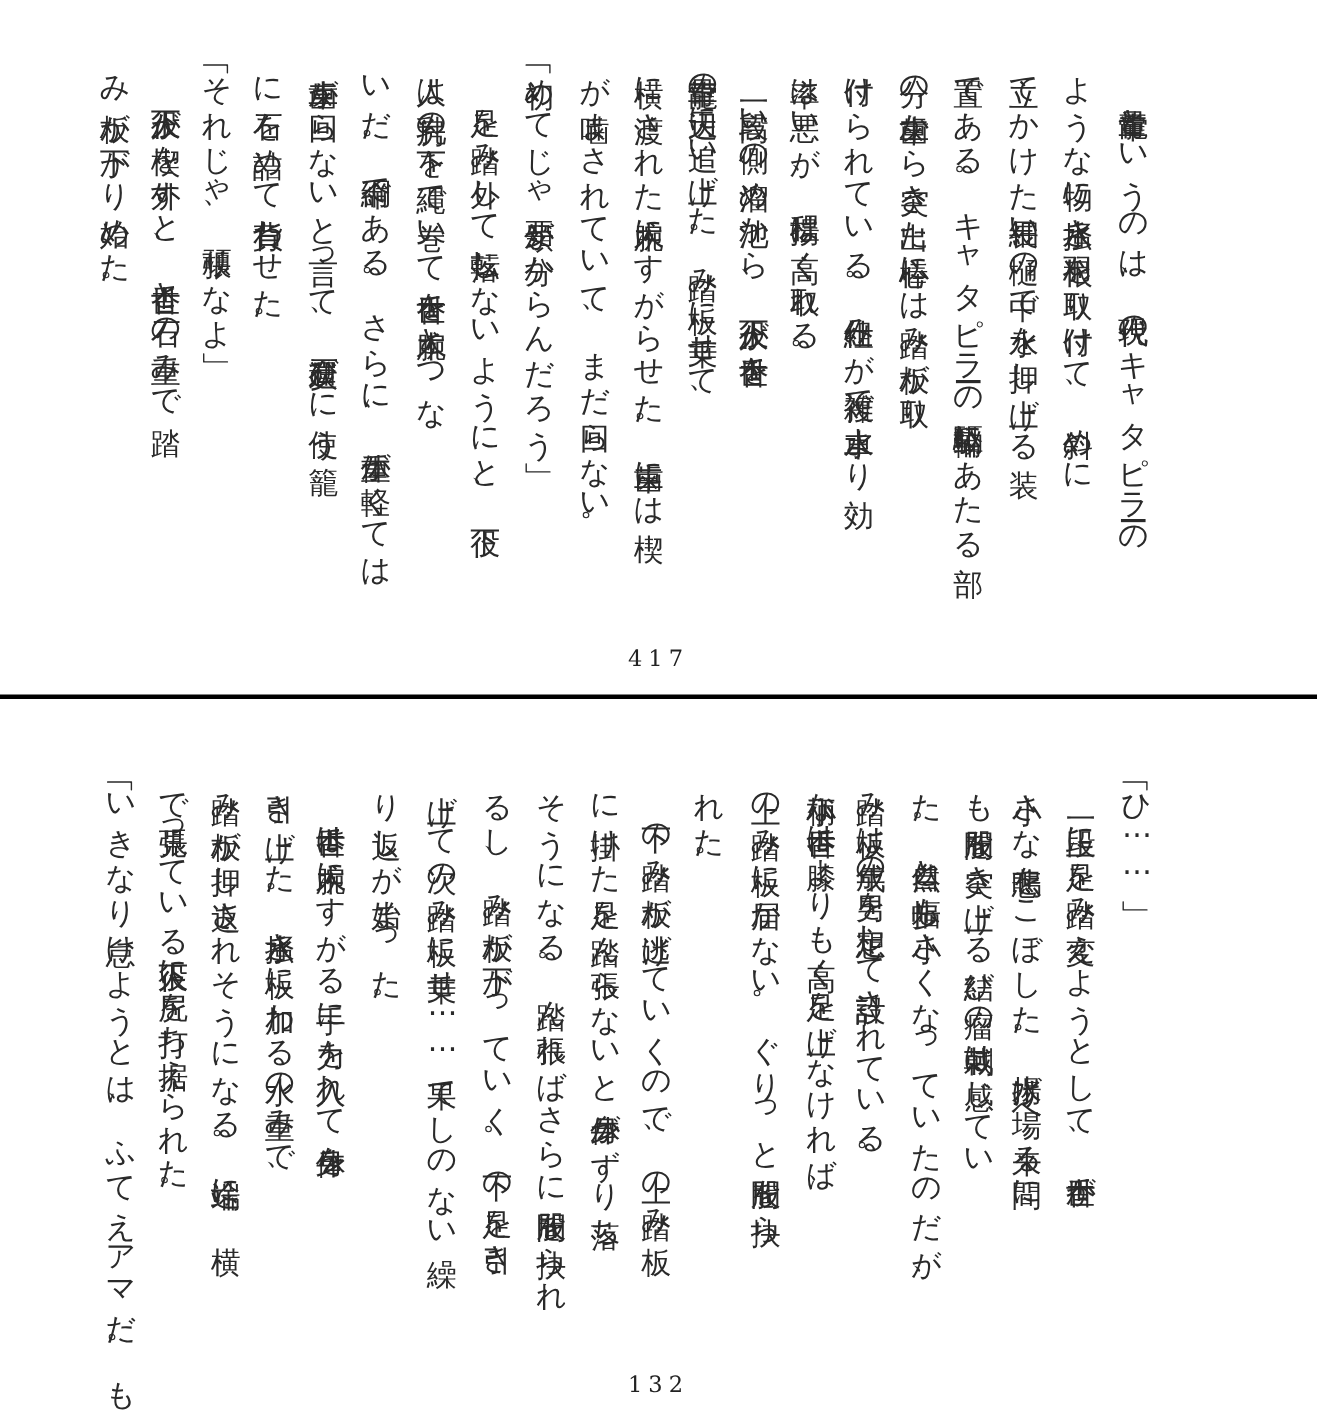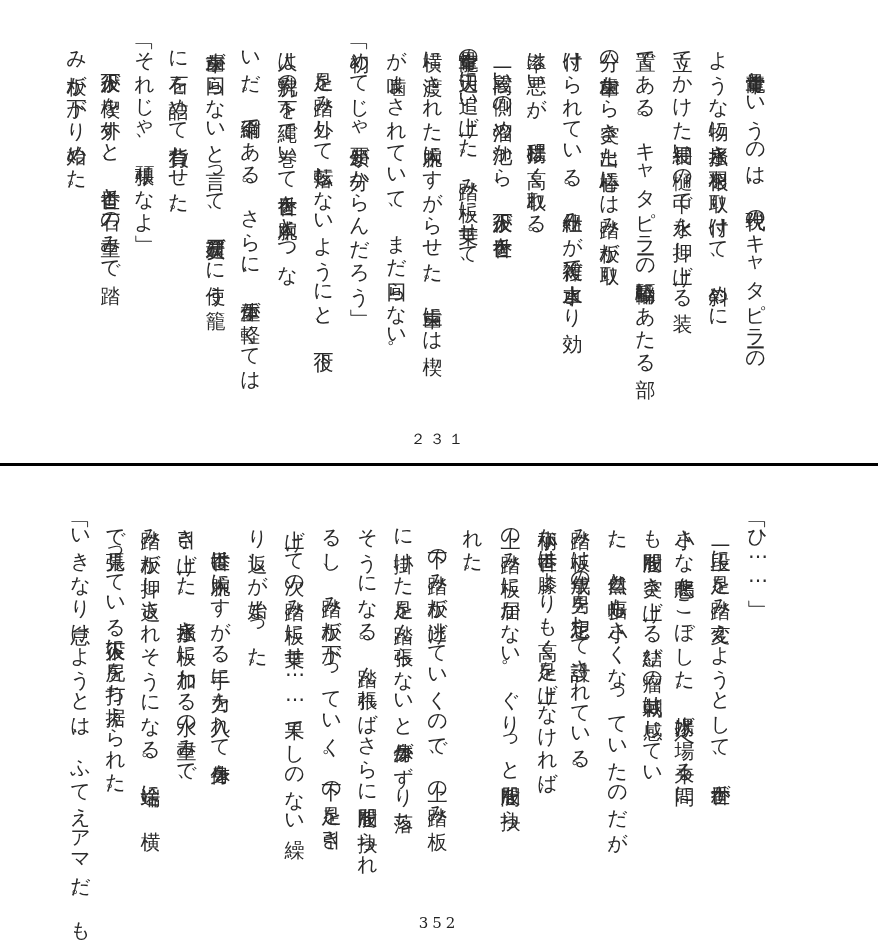--- a/index.html
+++ b/index.html
@@ -73,21 +73,21 @@
   <div class="col" style="left:348px; top:37px;">「初めてじゃ要領が分からんだろう」</div>
   <div class="col" style="left:312px; top:37px;">　足を踏み外して転落しないようにと、下役</div>
   <div class="col" style="left:276px; top:37px;">人は乳房の下を縄で巻いて香世を腕木とつな</div>
   <div class="col" style="left:239px; top:37px;">いだ。命綱である。さらに、体重が軽くては</div>
   <div class="col" style="left:204px; top:37px;">歯車が回らないと言って、石炭運びに使う籠</div>
   <div class="col" style="left:167px; top:37px;">に石を詰めて背負わせた。</div>
   <div class="col" style="left:133px; top:37px;">「それじゃ、頑張りなよ」</div>
   <div class="col" style="left:99px; top:37px;">　下役人が楔を外すと、香世と石の重みで踏</div>
   <div class="col" style="left:65px; top:37px;">み板が下がり始めた。</div>
 
-  <div class="page-num" style="top:430px;">２３１</div>
+  <div class="page-num" style="top:430px;">417</div>
 </div>
 
 <div class="divider"></div>
 
 <div class="page page-bottom">
   <div class="col" style="left:746px; top:48px;">「ひ……」</div>
   <div class="col" style="left:709px; top:48px;">　一段上に足を踏み変えようとして、香世が</div>
   <div class="col" style="left:673px; top:48px;">小さな悲鳴をこぼした。水揚げ場へ来る間に</div>
   <div class="col" style="left:641px; top:48px;">も股間を突き上げる結び瘤の刺戟は感じてい</div>
   <div class="col" style="left:606px; top:48px;">た。自然と歩幅も小さくなっていたのだが、</div>
@@ -100,14 +100,14 @@
   <div class="col" style="left:356px; top:48px;">そうになる。踏ん張ればさらに股間を抉られ</div>
   <div class="col" style="left:320px; top:48px;">るし、踏み板が下がっていく。下の足を引き</div>
   <div class="col" style="left:283px; top:48px;">上げて次の踏み板に乗せ……果てしのない繰</div>
   <div class="col" style="left:246px; top:48px;">り返しが始まった。</div>
   <div class="col" style="left:209px; top:48px;">　香世は腕木にすがる手に力を入れて身体を</div>
   <div class="col" style="left:175px; top:48px;">引き上げた。水掻き板に加わる水の重みで、</div>
   <div class="col" style="left:139px; top:48px;">踏み板が押し返されそうになる。途端に、横</div>
   <div class="col" style="left:104px; top:48px; letter-spacing:-0.4px;">で見張っている下役人に尻を打ち据えられた。</div>
   <div class="col" style="left:69px; top:48px;">「いきなり怠けようとは、ふてえアマだ。も</div>
 
-  <div class="page-num" style="top:447px;">352</div>
+  <div class="page-num" style="top:447px;">132</div>
 </div>
 
 </body></html>

